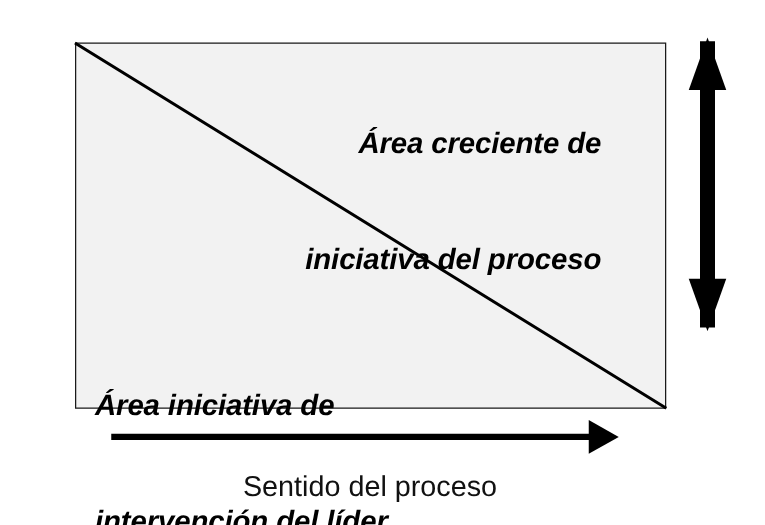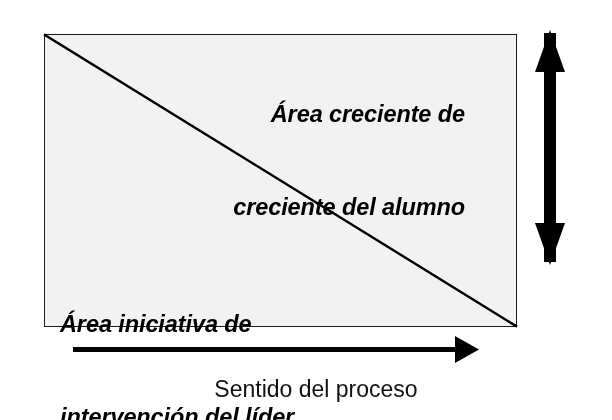--- a/index.html
+++ b/index.html
@@ -10,21 +10,21 @@
   body {
     width: 612px;
     height: 420px;
     position: relative;
     overflow: hidden;
     font-family: "Liberation Sans", sans-serif;
   }
 
   #diagram-root {
     position: absolute;
-    left: 0;
+    left: 16px;
     top: 0;
     width: 528px;
     height: 420px;
   }
 
   
   .process-box {
     position: absolute;
     left: 44px;
     top: 34px;
@@ -76,21 +76,20 @@
     position: absolute;
     left: 0;
     top: 376px;
     width: 560px;
     text-align: center;
     font-size: 23px;
     font-weight: normal;
     font-style: normal;
     color: #111111;
     white-space: pre;
-    margin-left: 36px;
   }
 
   .label-line {
     display: block;
   }
 </style>
 </head>
 <body>
 
 <div id="diagram-root">
@@ -108,21 +107,21 @@
     </g>
 
     <g>
       <rect x="73" y="347" width="387" height="5" fill="#000000"></rect>
       <polygon points="479,349.5 455,336 455,363" fill="#000000"></polygon>
     </g>
   </svg>
 
   <div class="area-label label-upper">
     <span class="label-line">Área creciente de</span>
-    <span class="label-line">creciente del alumno</span>
+    <span class="label-line">iniciativa del proceso</span>
   </div>
 
   <div class="area-label label-lower">
     <span class="label-line">Área iniciativa de</span>
     <span class="label-line">intervención del líder</span>
   </div>
 
   <div class="caption">Sentido del proceso</div>
 
 </div>

